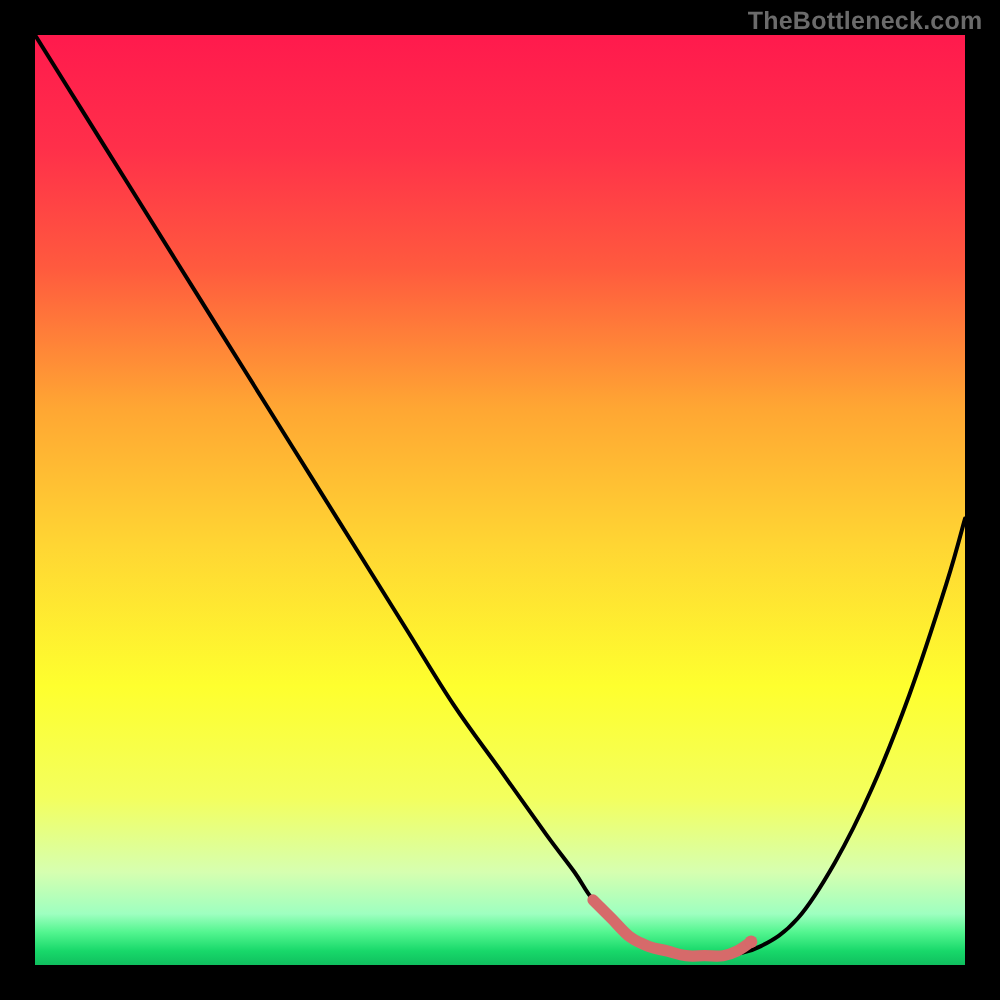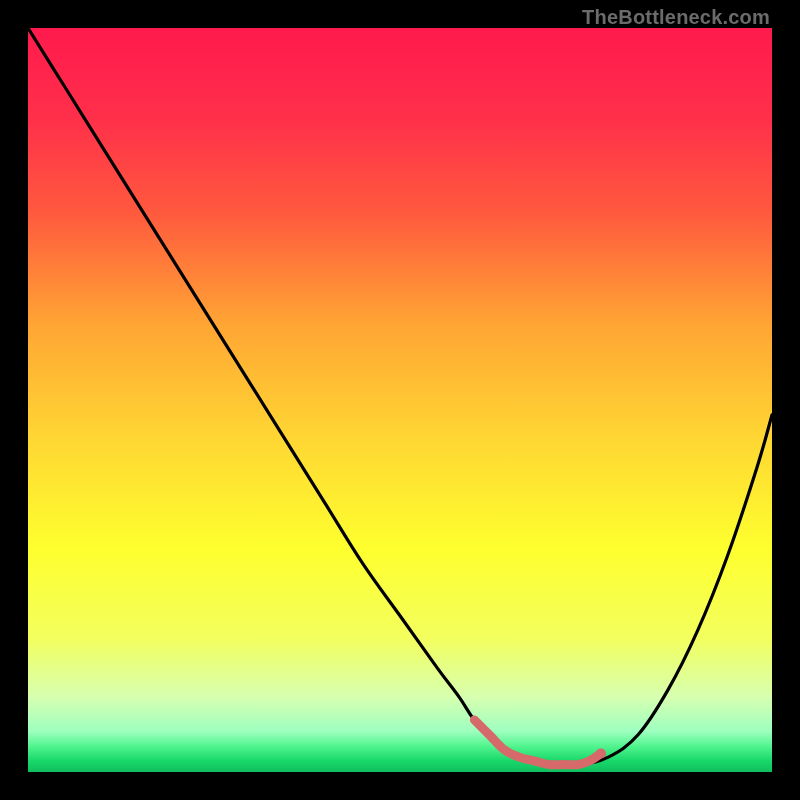--- a/index.html
+++ b/index.html
@@ -27,21 +27,21 @@
   .gradient-bg {
     position: absolute;
     left: 0;
     top: 0;
     width: 100%;
     height: 100%;
   }
   .watermark {
     position: absolute;
     top: 6px;
-    right: 30px;
+    right: 14px;
     font-family: Arial, Helvetica, sans-serif;
     font-size: 20px;
     font-weight: bold;
     color: #6b6b6b;
     letter-spacing: 0.2px;
     z-index: 10;
   }
   svg.curve {
     position: absolute;
     left: 0;

